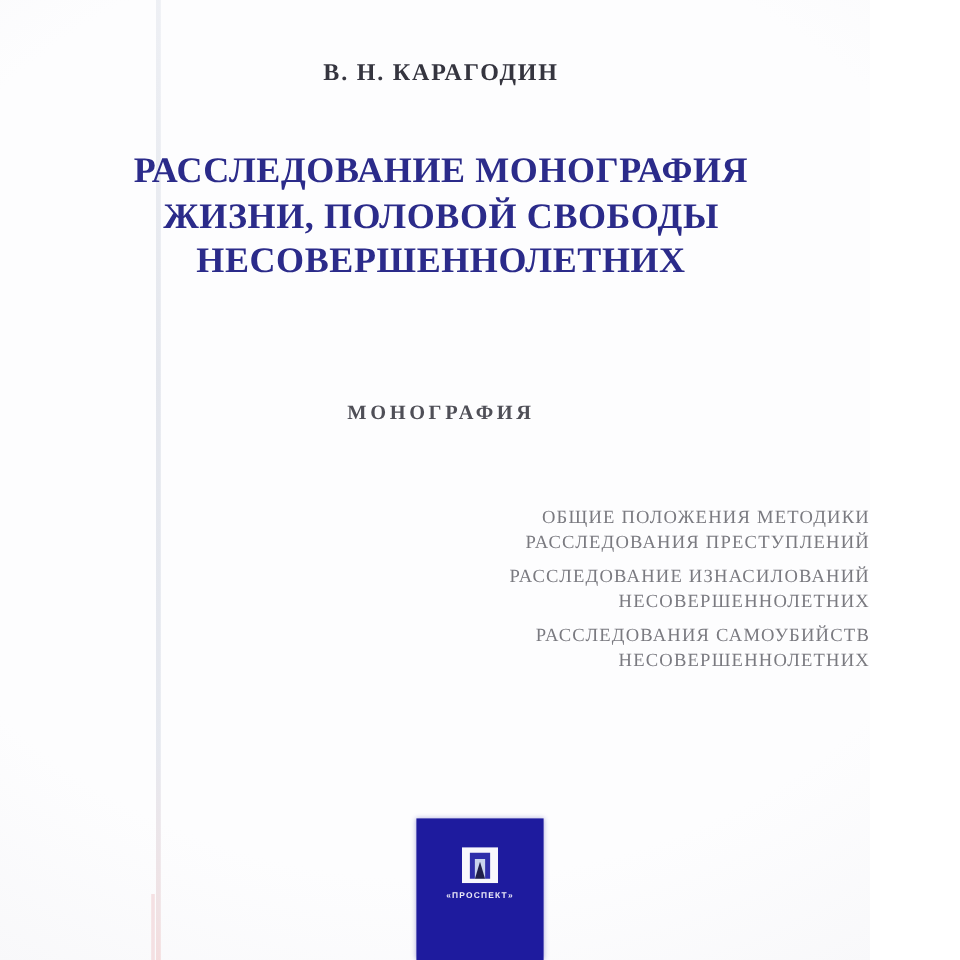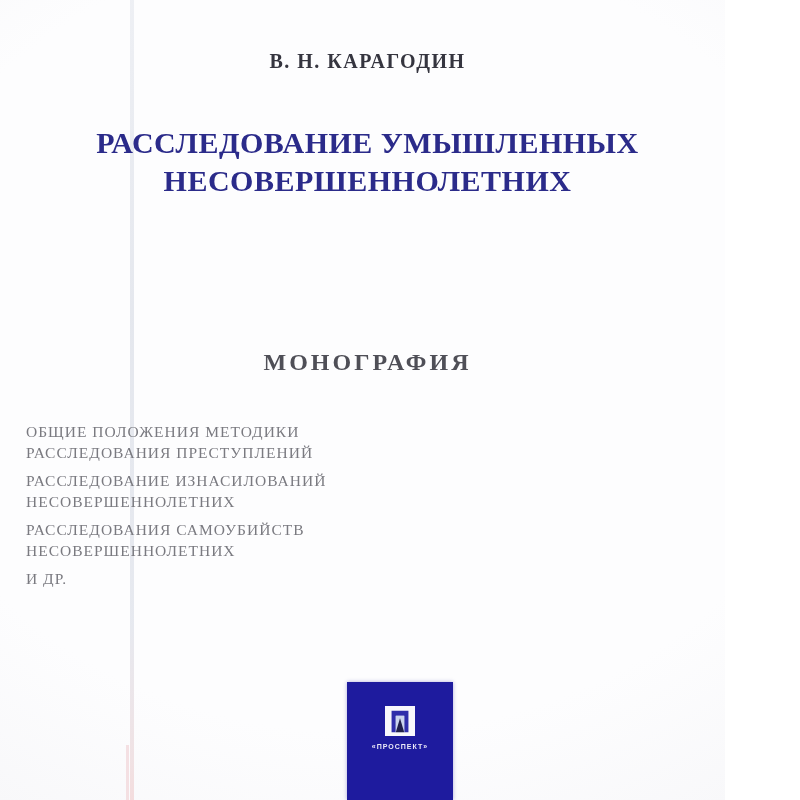--- a/index.html
+++ b/index.html
@@ -48,31 +48,31 @@
     left: 10px; right: 0; top: 124px;
     text-align: center;
     font-size: 30px;
     font-weight: bold;
     line-height: 37.5px;
     letter-spacing: 0.5px;
     color: var(--title-blue, #2b2b8a);
   }
   .subtitle {
     position: absolute;
-    left: 10px; right: 0; top: 349px;
+    left: 10px; right: 0; top: 334px;
     text-align: center;
-    font-size: 24px;
+    font-size: 17px;
     font-weight: bold;
     letter-spacing: 3px;
     color: var(--subtitle-gray, #4f4f57);
   }
   .topics {
     position: absolute;
-    left: 26px; right: 0; top: 421px;
-    text-align: left;
+    left: 10px; right: 0; top: 421px;
+    text-align: right;
   }
   .topic {
     font-size: 15.5px;
     line-height: 21px;
     letter-spacing: 1px;
     color: var(--topics-gray, #7a7a80);
     white-space: pre-line;
     margin-bottom: 7px;
   }
   .logo-panel {
@@ -104,34 +104,34 @@
 <body>
 
 <div class="scene">
 
   <div class="hinge"></div>
   <div class="page-edge"></div>
 
   <div class="author">В. Н. КАРАГОДИН</div>
 
   <div class="title">
-    <div>РАССЛЕДОВАНИЕ УМЫШЛЕННЫХ</div>
+    <div>РАССЛЕДОВАНИЕ МОНОГРАФИЯ</div>
+    <div>ЖИЗНИ, ПОЛОВОЙ СВОБОДЫ</div>
     <div>НЕСОВЕРШЕННОЛЕТНИХ</div>
   </div>
 
   <div class="subtitle">МОНОГРАФИЯ</div>
 
   <div class="topics">
     <div class="topic">ОБЩИЕ ПОЛОЖЕНИЯ МЕТОДИКИ
 РАССЛЕДОВАНИЯ ПРЕСТУПЛЕНИЙ</div>
     <div class="topic">РАССЛЕДОВАНИЕ ИЗНАСИЛОВАНИЙ
 НЕСОВЕРШЕННОЛЕТНИХ</div>
     <div class="topic">РАССЛЕДОВАНИЯ САМОУБИЙСТВ
 НЕСОВЕРШЕННОЛЕТНИХ</div>
-    <div class="topic">И ДР.</div>
   </div>
 
   <div class="logo-panel">
     <svg class="logo-mark" viewBox="0 0 32 32" aria-hidden="true">
       <rect x="0" y="0" width="32" height="32" fill="#f8f8fc"></rect>
       <path d="M7 5 H25 V28 H20.5 V10.5 H11.5 V28 H7 Z" fill="#2e2eaa"></path>
       <rect x="11.5" y="10.5" width="9" height="17.5" fill="#c9d4ee"></rect>
       <path d="M16 13 L20.5 28 L11.5 28 Z" fill="#20204a"></path>
     </svg>
     <div class="logo-text">«ПРОСПЕКТ»</div>

